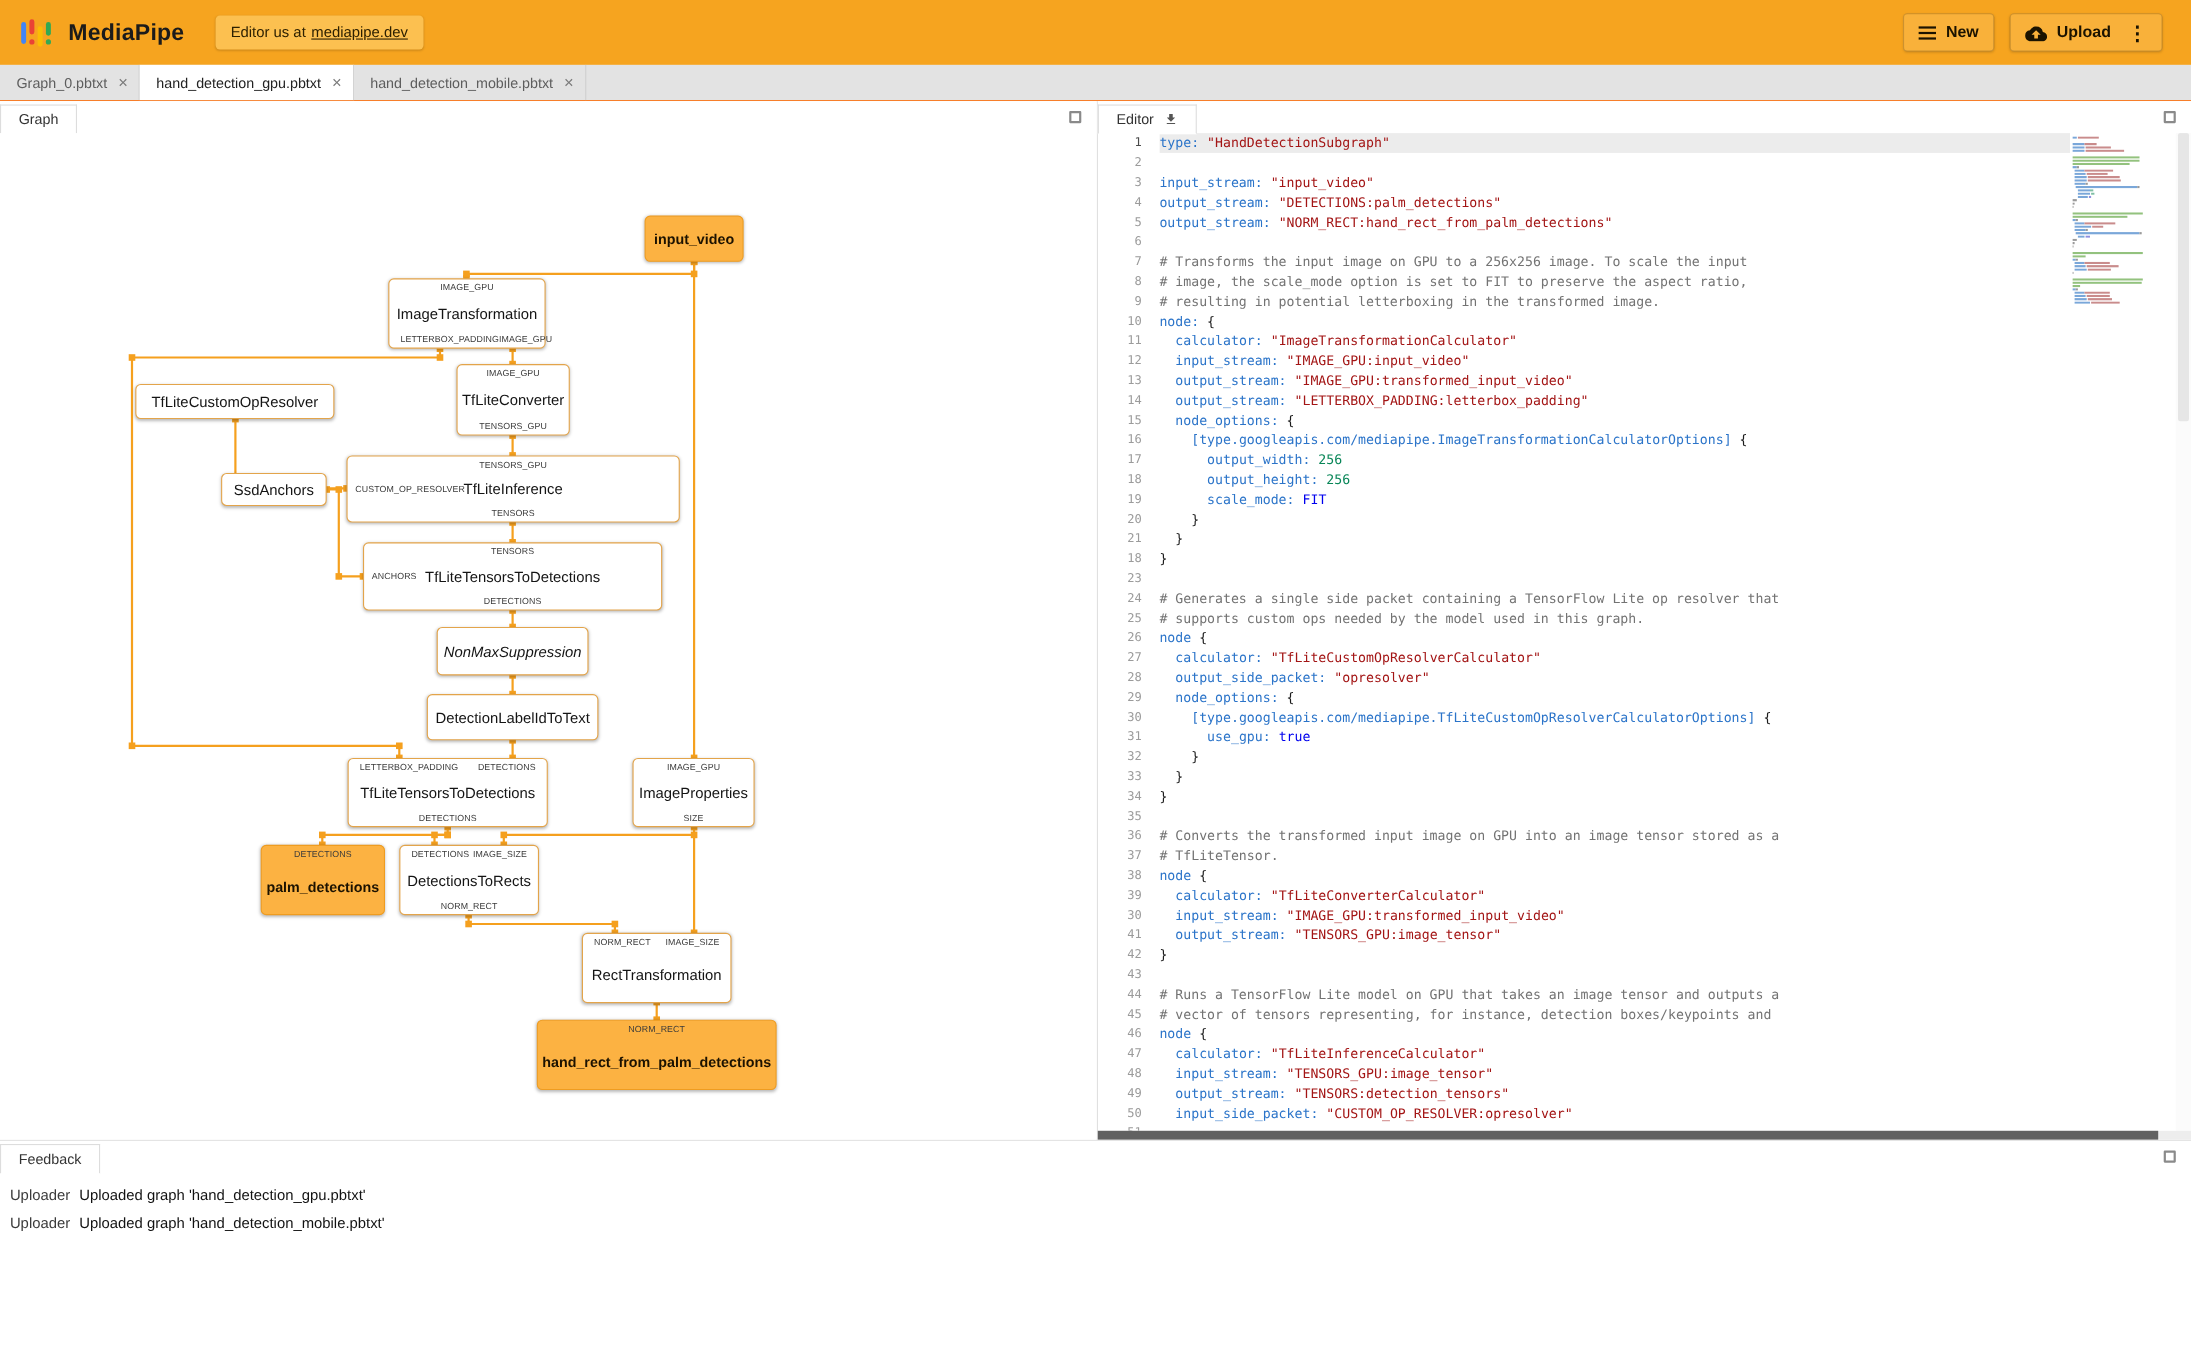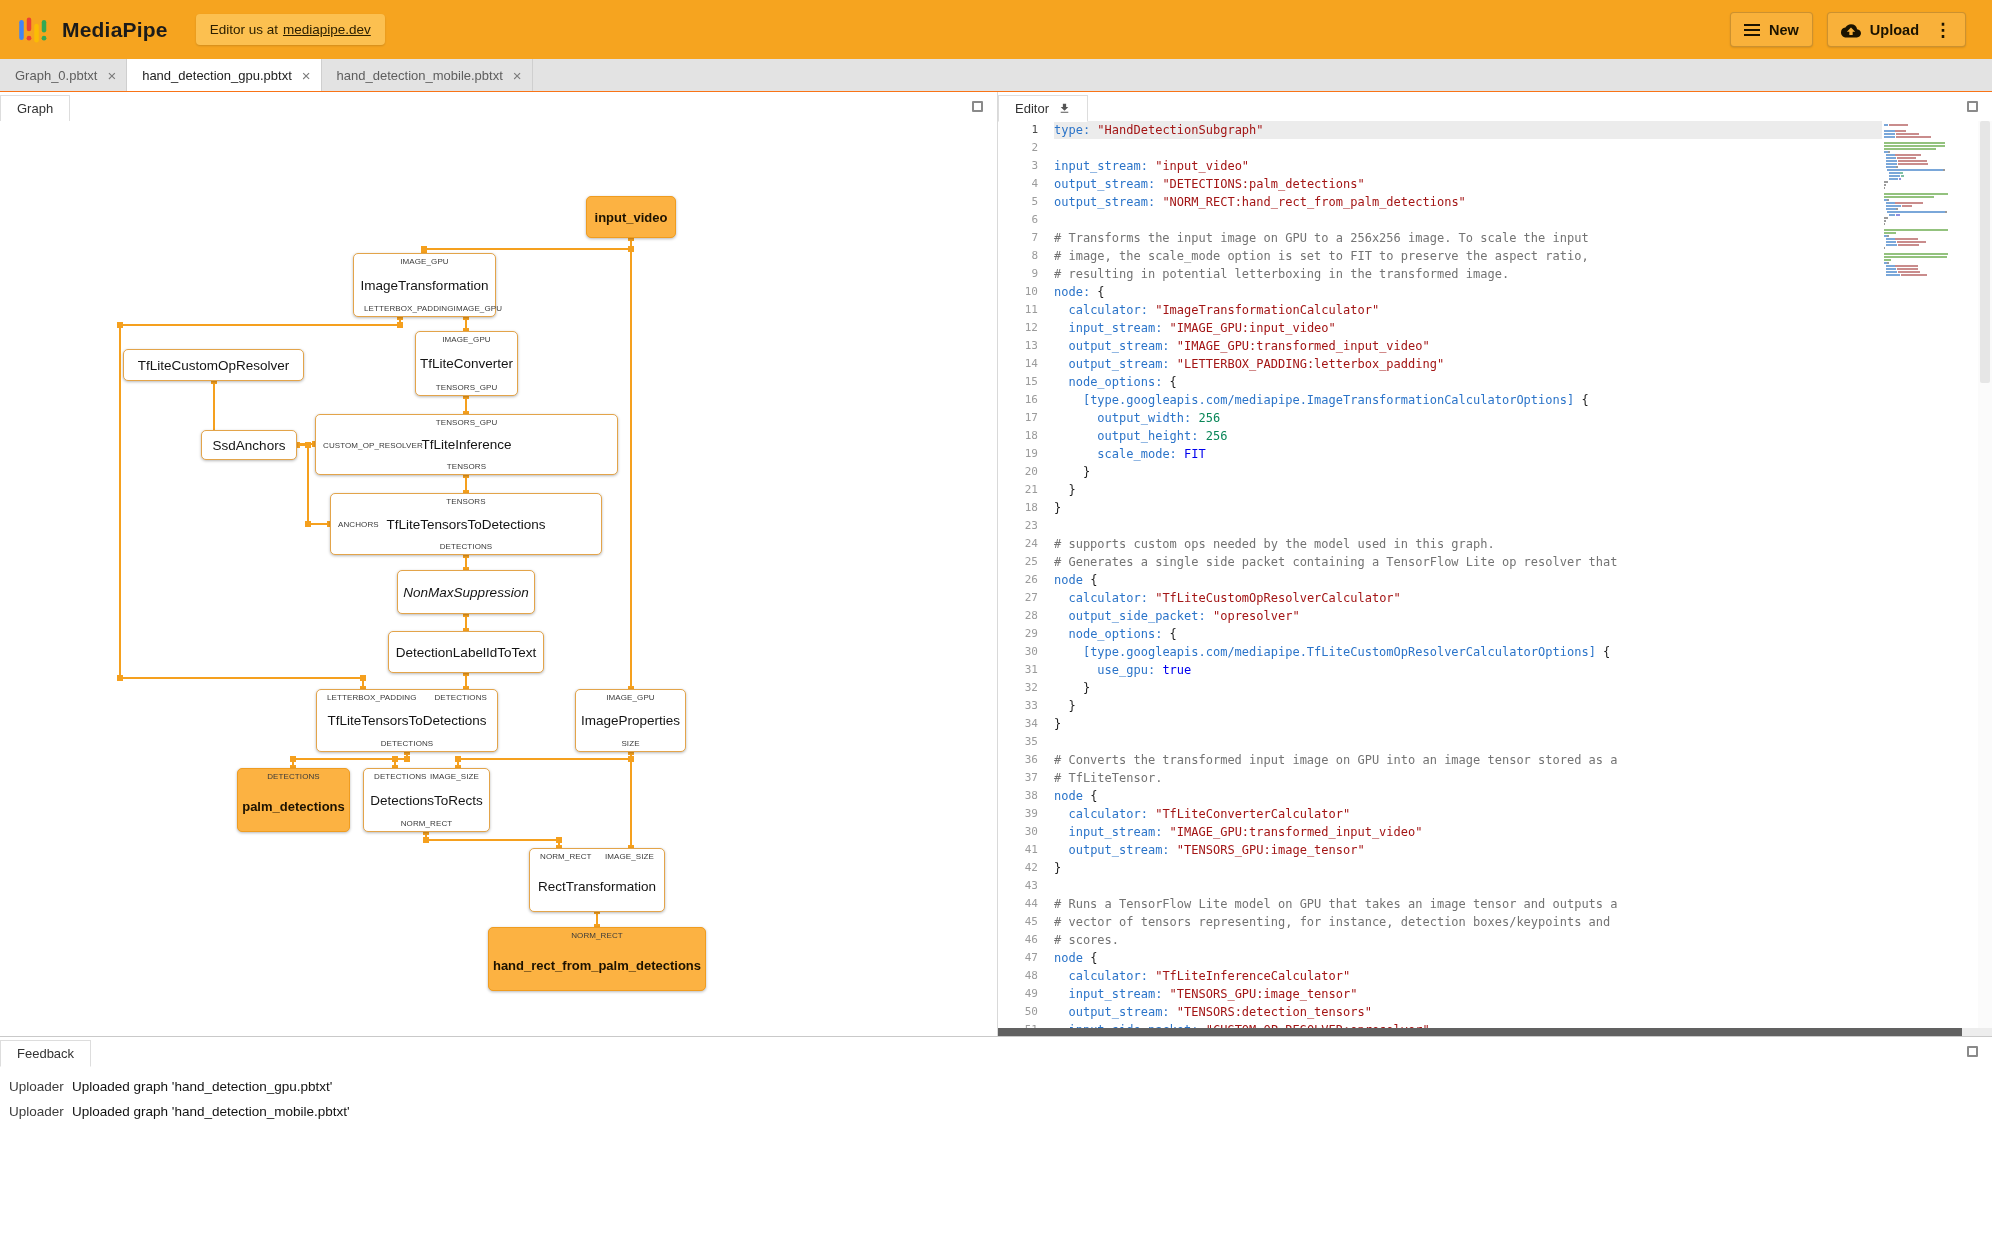--- a/index.html
+++ b/index.html
@@ -416,43 +416,42 @@
           <div class="code-line"><span class="tk-p">  </span><span class="tk-k">output_stream:</span><span class="tk-p"> </span><span class="tk-s">"LETTERBOX_PADDING:letterbox_padding"</span></div>
           <div class="code-line"><span class="tk-p">  </span><span class="tk-k">node_options:</span><span class="tk-p"> {</span></div>
           <div class="code-line"><span class="tk-p">    </span><span class="tk-b">[type.googleapis.com/mediapipe.ImageTransformationCalculatorOptions]</span><span class="tk-p"> {</span></div>
           <div class="code-line"><span class="tk-p">      </span><span class="tk-k">output_width:</span><span class="tk-p"> </span><span class="tk-n">256</span></div>
           <div class="code-line"><span class="tk-p">      </span><span class="tk-k">output_height:</span><span class="tk-p"> </span><span class="tk-n">256</span></div>
           <div class="code-line"><span class="tk-p">      </span><span class="tk-k">scale_mode:</span><span class="tk-p"> </span><span class="tk-w">FIT</span></div>
           <div class="code-line"><span class="tk-p">    }</span></div>
           <div class="code-line"><span class="tk-p">  }</span></div>
           <div class="code-line"><span class="tk-p">}</span></div>
           <div class="code-line"></div>
+          <div class="code-line"><span class="tk-c"># Generates a single side packet containing a TensorFlow Lite op resolver that</span></div>
           <div class="code-line"><span class="tk-c"># supports custom ops needed by the model used in this graph.</span></div>
-          <div class="code-line"><span class="tk-c"># Generates a single side packet containing a TensorFlow Lite op resolver that</span></div>
           <div class="code-line"><span class="tk-k">node</span><span class="tk-p"> {</span></div>
           <div class="code-line"><span class="tk-p">  </span><span class="tk-k">calculator:</span><span class="tk-p"> </span><span class="tk-s">"TfLiteCustomOpResolverCalculator"</span></div>
           <div class="code-line"><span class="tk-p">  </span><span class="tk-k">output_side_packet:</span><span class="tk-p"> </span><span class="tk-s">"opresolver"</span></div>
           <div class="code-line"><span class="tk-p">  </span><span class="tk-k">node_options:</span><span class="tk-p"> {</span></div>
           <div class="code-line"><span class="tk-p">    </span><span class="tk-b">[type.googleapis.com/mediapipe.TfLiteCustomOpResolverCalculatorOptions]</span><span class="tk-p"> {</span></div>
           <div class="code-line"><span class="tk-p">      </span><span class="tk-k">use_gpu:</span><span class="tk-p"> </span><span class="tk-w">true</span></div>
           <div class="code-line"><span class="tk-p">    }</span></div>
           <div class="code-line"><span class="tk-p">  }</span></div>
           <div class="code-line"><span class="tk-p">}</span></div>
           <div class="code-line"></div>
           <div class="code-line"><span class="tk-c"># Converts the transformed input image on GPU into an image tensor stored as a</span></div>
           <div class="code-line"><span class="tk-c"># TfLiteTensor.</span></div>
           <div class="code-line"><span class="tk-k">node</span><span class="tk-p"> {</span></div>
           <div class="code-line"><span class="tk-p">  </span><span class="tk-k">calculator:</span><span class="tk-p"> </span><span class="tk-s">"TfLiteConverterCalculator"</span></div>
           <div class="code-line"><span class="tk-p">  </span><span class="tk-k">input_stream:</span><span class="tk-p"> </span><span class="tk-s">"IMAGE_GPU:transformed_input_video"</span></div>
           <div class="code-line"><span class="tk-p">  </span><span class="tk-k">output_stream:</span><span class="tk-p"> </span><span class="tk-s">"TENSORS_GPU:image_tensor"</span></div>
           <div class="code-line"><span class="tk-p">}</span></div>
           <div class="code-line"></div>
           <div class="code-line"><span class="tk-c"># Runs a TensorFlow Lite model on GPU that takes an image tensor and outputs a</span></div>
           <div class="code-line"><span class="tk-c"># vector of tensors representing, for instance, detection boxes/keypoints and</span></div>
-          <div class="code-line"><span class="tk-c"># scores.</span></div>
           <div class="code-line"><span class="tk-k">node</span><span class="tk-p"> {</span></div>
           <div class="code-line"><span class="tk-p">  </span><span class="tk-k">calculator:</span><span class="tk-p"> </span><span class="tk-s">"TfLiteInferenceCalculator"</span></div>
           <div class="code-line"><span class="tk-p">  </span><span class="tk-k">input_stream:</span><span class="tk-p"> </span><span class="tk-s">"TENSORS_GPU:image_tensor"</span></div>
           <div class="code-line"><span class="tk-p">  </span><span class="tk-k">output_stream:</span><span class="tk-p"> </span><span class="tk-s">"TENSORS:detection_tensors"</span></div>
           <div class="code-line"><span class="tk-p">  </span><span class="tk-k">input_side_packet:</span><span class="tk-p"> </span><span class="tk-s">"CUSTOM_OP_RESOLVER:opresolver"</span></div>
         </div>
       <div class="minimap" id="minimap">
           <div class="mini-line"><span class="tk-k" style="width: 4.1px;"></span><span class="tk-sp" style="width: 0.82px;"></span><span class="tk-s" style="width: 18.86px;"></span></div>
           <div class="mini-line"></div>
           <div class="mini-line"><span class="tk-k" style="width: 10.66px;"></span><span class="tk-sp" style="width: 0.82px;"></span><span class="tk-s" style="width: 10.66px;"></span></div>

